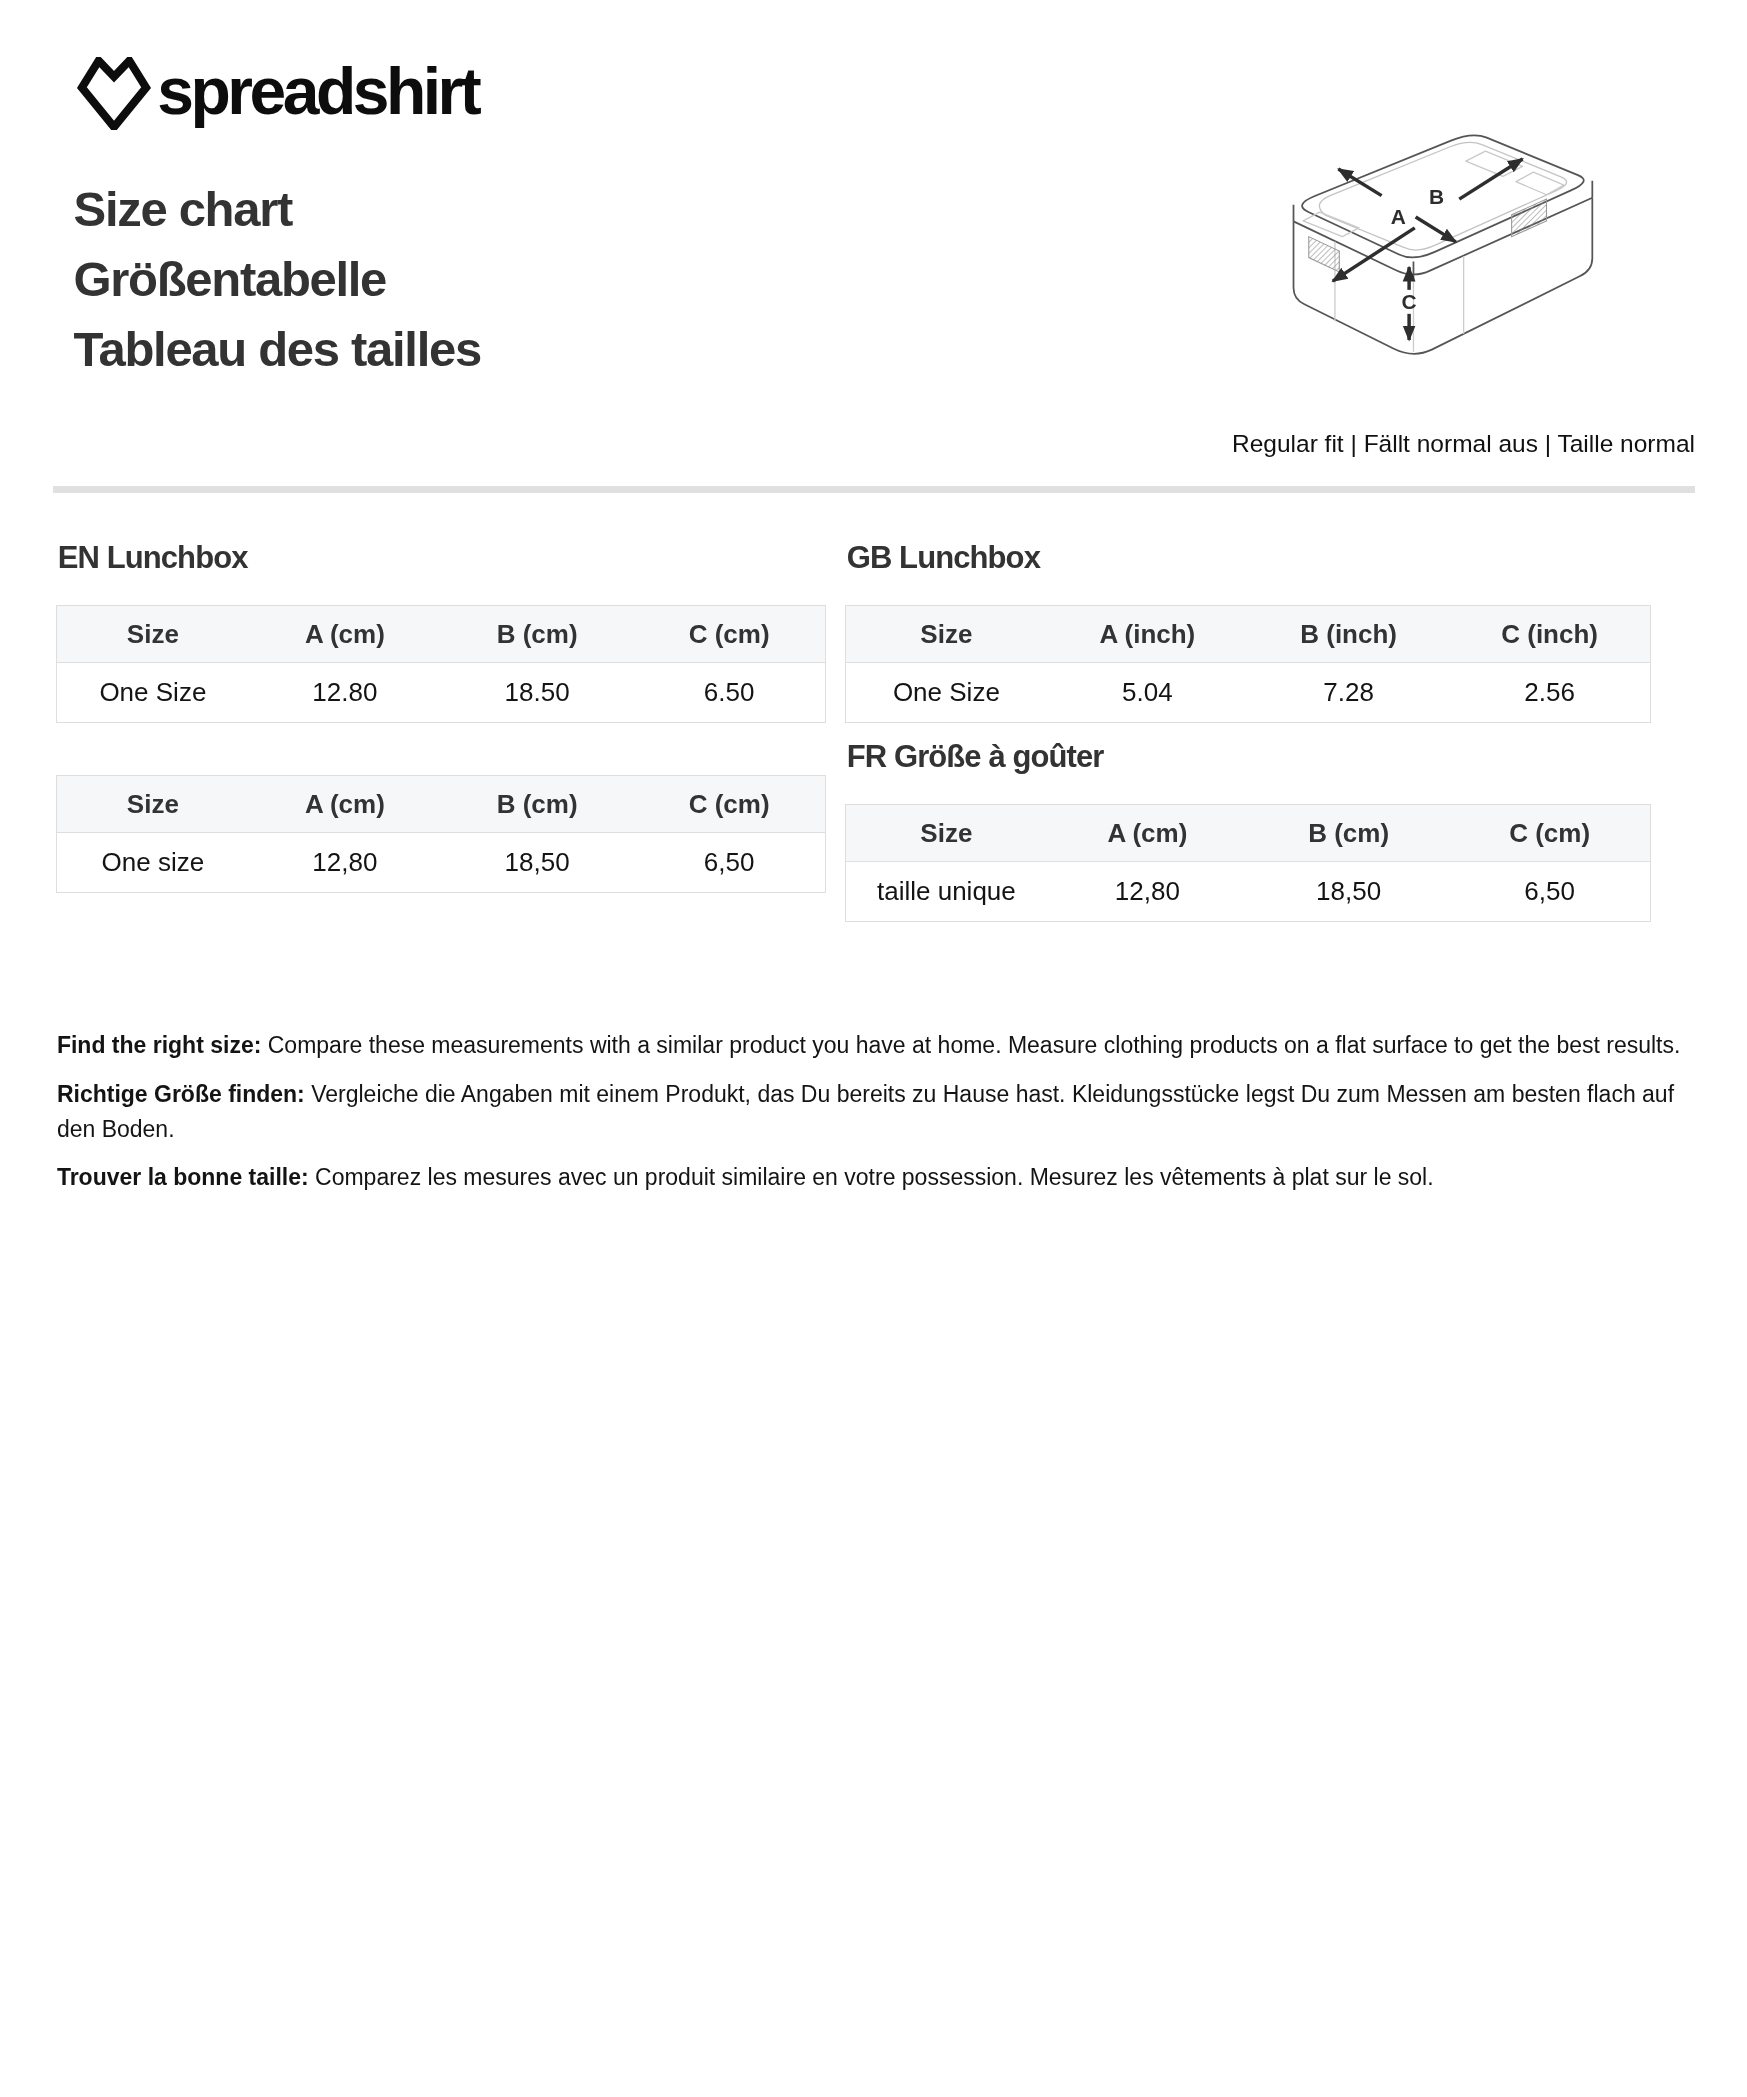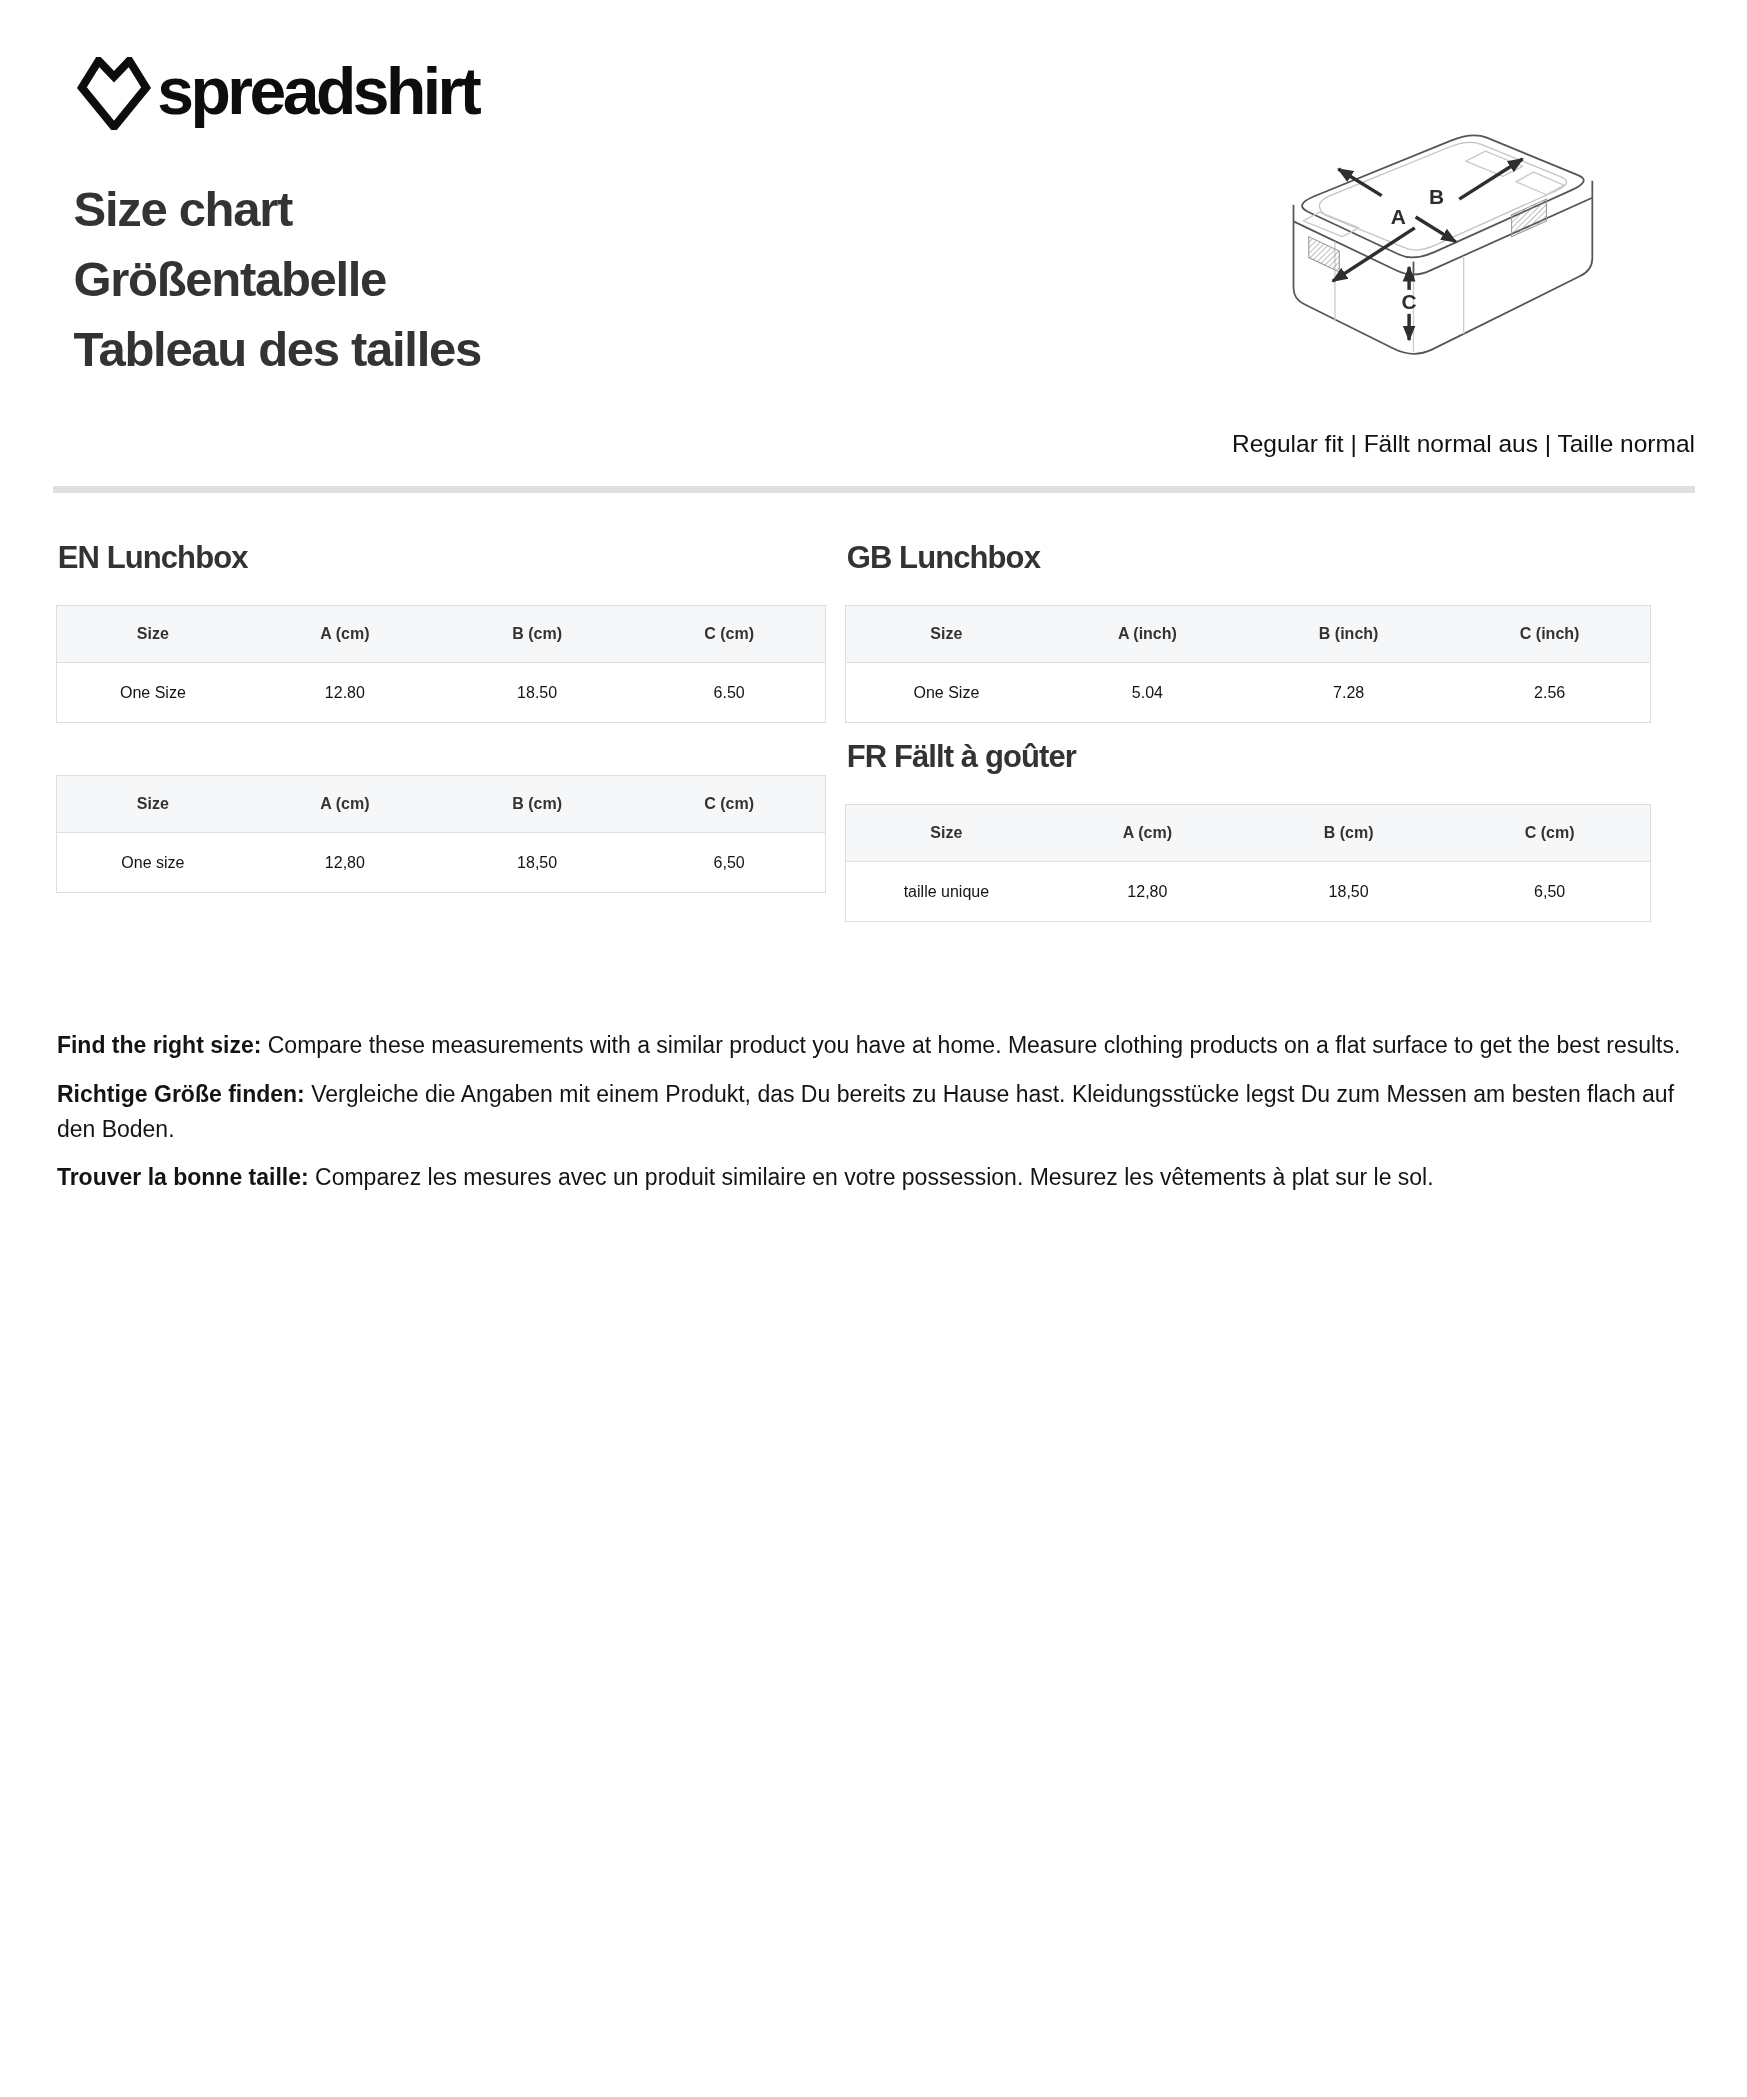--- a/index.html
+++ b/index.html
@@ -43,21 +43,21 @@
   .sections {
     position: absolute; top: 543px; left: 0; width: 1639px;
     display: grid; grid-template-columns: 770px 806px; column-gap: 62px; row-gap: 75px; gap: 19px;
   }
   .section h2 {
     margin: 0 0 30px 1.7px; font-size: 31px; font-weight: bold; color: #333;
     letter-spacing: -0.9px; line-height: 29px;
   }
   table.size-table {
     width: 100%; border-collapse: collapse; table-layout: fixed;
-    border: 1.3px solid #dedede; font-size: 16px; margin-top: 33px;
+    border: 1.3px solid #dedede; font-size: 26px; margin-top: 33px;
   }
   table.size-table th {
     background: #f6f7f8; font-weight: bold; color: #333;
     height: 56px; text-align: center; padding: 0;
     border-bottom: 1.3px solid #dedede;
   }
   table.size-table td {
     background: #fff; color: #141414;
     height: 59px; text-align: center; padding: 0;
   }
@@ -197,21 +197,21 @@
           <td>One size</td>
           <td>12,80</td>
           <td>18,50</td>
           <td>6,50</td>
         </tr>
           </tbody>
       </table>
     </div>
 
     <div class="section">
-      <h2>FR Fällt à goûter</h2>
+      <h2>FR Größe à goûter</h2>
       <table class="size-table">
         <thead>
             <tr>
           <th>Size</th>
           <th>A (cm)</th>
           <th>B (cm)</th>
           <th>C (cm)</th>
         </tr>
           </thead>
         <tbody>

